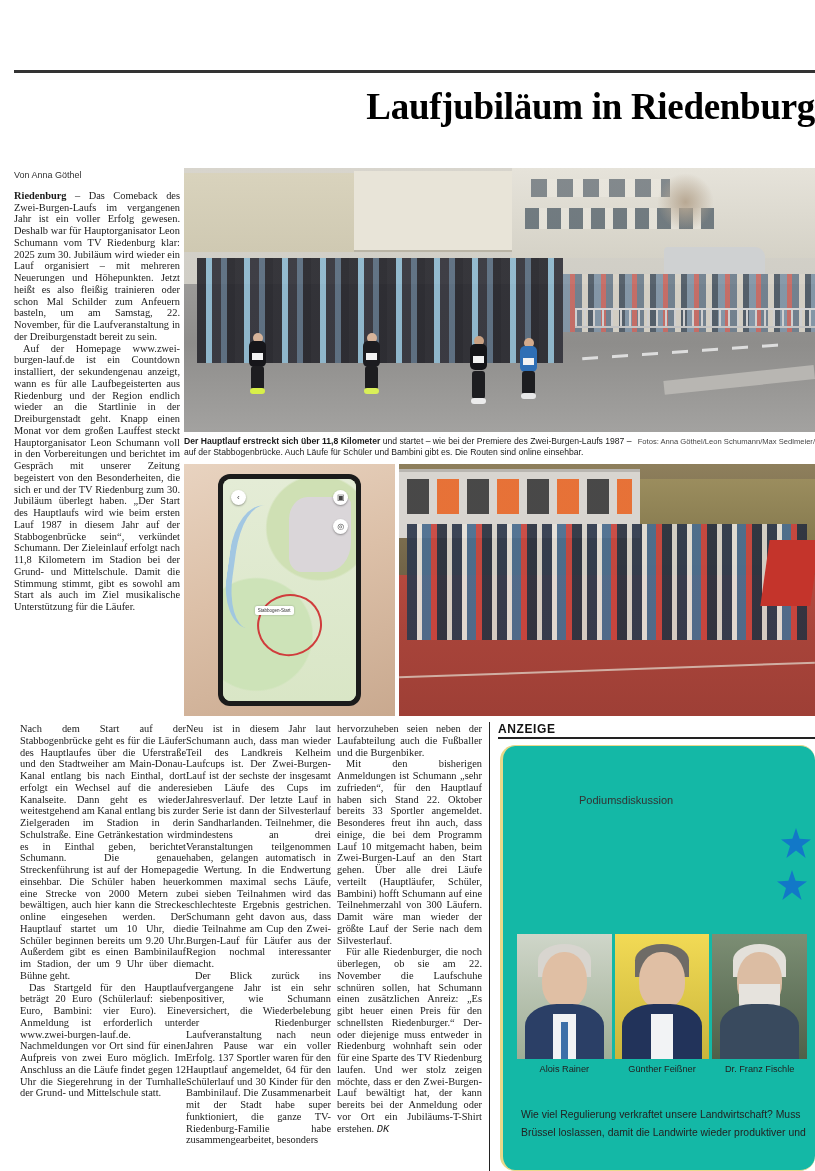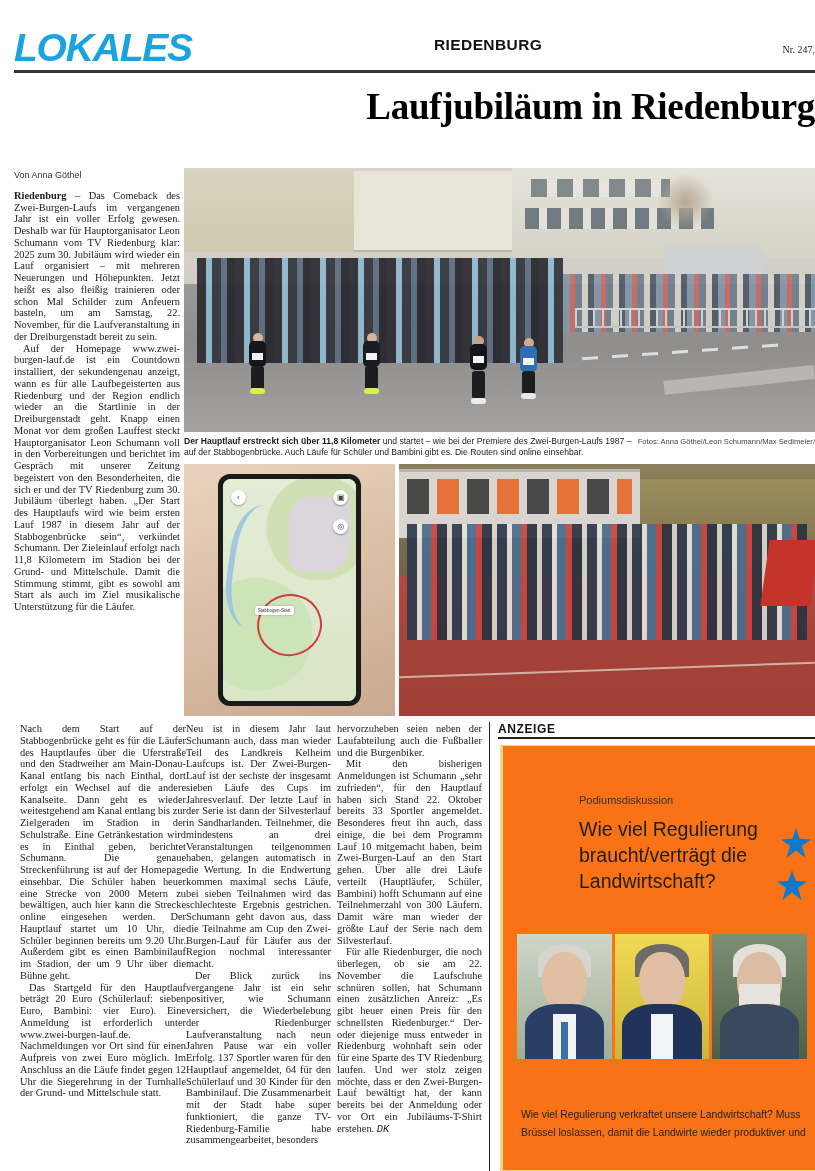--- a/index.html
+++ b/index.html
@@ -353,26 +353,27 @@
   .ad-label {
     position:absolute; left:0; top:0;
     font-family:"Liberation Sans",sans-serif;
     font-weight:bold; font-size:12px; letter-spacing:.6px; color:#111;
   }
   .ad-rule {
     position:absolute; left:0; top:15px; width:100%; height:2px; background:#222;
   }
   .ad-box {
     position:absolute; left:2px; top:23px; width:315px; height:426px;
-    background:#f97316;
+    background:#14b8a6;
     border-left:3px solid #e9d98a;
     border-top:1px solid #e9d98a;
     border-bottom:1px solid #e9d98a;
     box-sizing:border-box;
     overflow:hidden;
+    border-radius:15px;
   }
   .ad-kicker {
     position:absolute; left:76px; top:48px;
     font-family:"Liberation Sans",sans-serif;
     font-size:11px; color:#333;
   }
   .ad-head {
     position:absolute; left:76px; top:70px; width:215px;
     font-family:"Liberation Sans",sans-serif;
     font-size:19.5px; line-height:26px; color:#1d1d1d;
@@ -445,25 +446,20 @@
   .vrule {
     position:absolute; left:489px; top:722px; width:1px; height:449px;
     background:#222;
   }
 </style>
 </head>
 <body>
 
 <div class="page">
 
-  <div class="masthead">
-    <div class="masthead-logo">LOKALES</div>
-    <div class="masthead-section">RIEDENBURG</div>
-    <div class="masthead-issue">Nr. 247,</div>
-  </div>
   <div class="masthead-rule"></div>
 
   <div class="headline">Laufjubiläum in Riedenburg</div>
 
   <div class="col" id="col1">
     <div class="byline">Von Anna Göthel</div>
     <p class="first"><span class="dateline">Riedenburg</span><span> – Das Comeback des Zwei-Burgen-Laufs im vergangenen Jahr ist ein voller Erfolg gewesen. Deshalb war für Hauptorganisator Leon Schumann vom TV Riedenburg klar: 2025 zum 30. Jubiläum wird wieder ein Lauf organisiert – mit mehreren Neuerungen und Höhepunkten. Jetzt heißt es also fleißig trainieren oder schon Mal Schilder zum Anfeuern basteln, um am Samstag, 22. November, für die Laufveranstaltung in der Dreiburgenstadt bereit zu sein.</span></p>
     <p>Auf der Homepage www.zwei-burgen-lauf.de ist ein Countdown installiert, der sekundengenau anzeigt, wann es für alle Laufbegeisterten aus Riedenburg und der Region endlich wieder an die Startlinie in der Dreiburgenstadt geht. Knapp einen Monat vor dem großen Lauffest steckt Hauptorganisator Leon Schumann voll in den Vorbereitungen und berichtet im Gespräch mit unserer Zeitung begeistert von den Besonderheiten, die sich er und der TV Riedenburg zum 30. Jubiläum überlegt haben. „Der Start des Hauptlaufs wird wie beim ersten Lauf 1987 in diesem Jahr auf der Stabbogenbrücke sein“, verkündet Schumann. Der Zieleinlauf erfolgt nach 11,8 Kilometern im Stadion bei der Grund- und Mittelschule. Damit die Stimmung stimmt, gibt es sowohl am Start als auch im Ziel musikalische Unterstützung für die Läufer.</p>
   </div>
 
@@ -560,21 +556,20 @@
     <div class="k-red-banner"></div>
   </div>
 
   <div class="vrule"></div>
 
   <div class="ad-wrap">
     <div class="ad-label">ANZEIGE</div>
     <div class="ad-rule"></div>
     <div class="ad-box">
       <div class="ad-kicker">Podiumsdiskussion</div>
-      <div class="ad-head">Wie viel Regulierung braucht/verträgt die Landwirtschaft?</div>
       <div class="ad-stars">
         <div class="star s1"></div>
         <div class="star s2"></div>
       </div>
       <div class="ad-photos">
         <div class="ad-photo p1">
           <div class="bg"></div>
             <div class="hair"></div>
             <div class="face"></div>
           <div class="suit"></div>
@@ -589,17 +584,22 @@
             <div class="shirt"></div>
         </div>
         <div class="ad-photo p3">
           <div class="bg"></div>
             <div class="hair"></div>
             <div class="face"></div>
           <div class="beard"></div>
             <div class="suit"></div>
         </div>
       </div>
+      <div class="ad-names">
+        <div class="ad-name">Alois Rainer</div>
+        <div class="ad-name">Günther Feißner</div>
+        <div class="ad-name">Dr. Franz Fischle</div>
+      </div>
       <div class="ad-body">Wie viel Regulierung verkraftet unsere Landwirtschaft? Muss Brüssel loslassen, damit die Landwirte wieder produktiver und</div>
     </div>
   </div>
 
 </div>
 
 </body></html>

